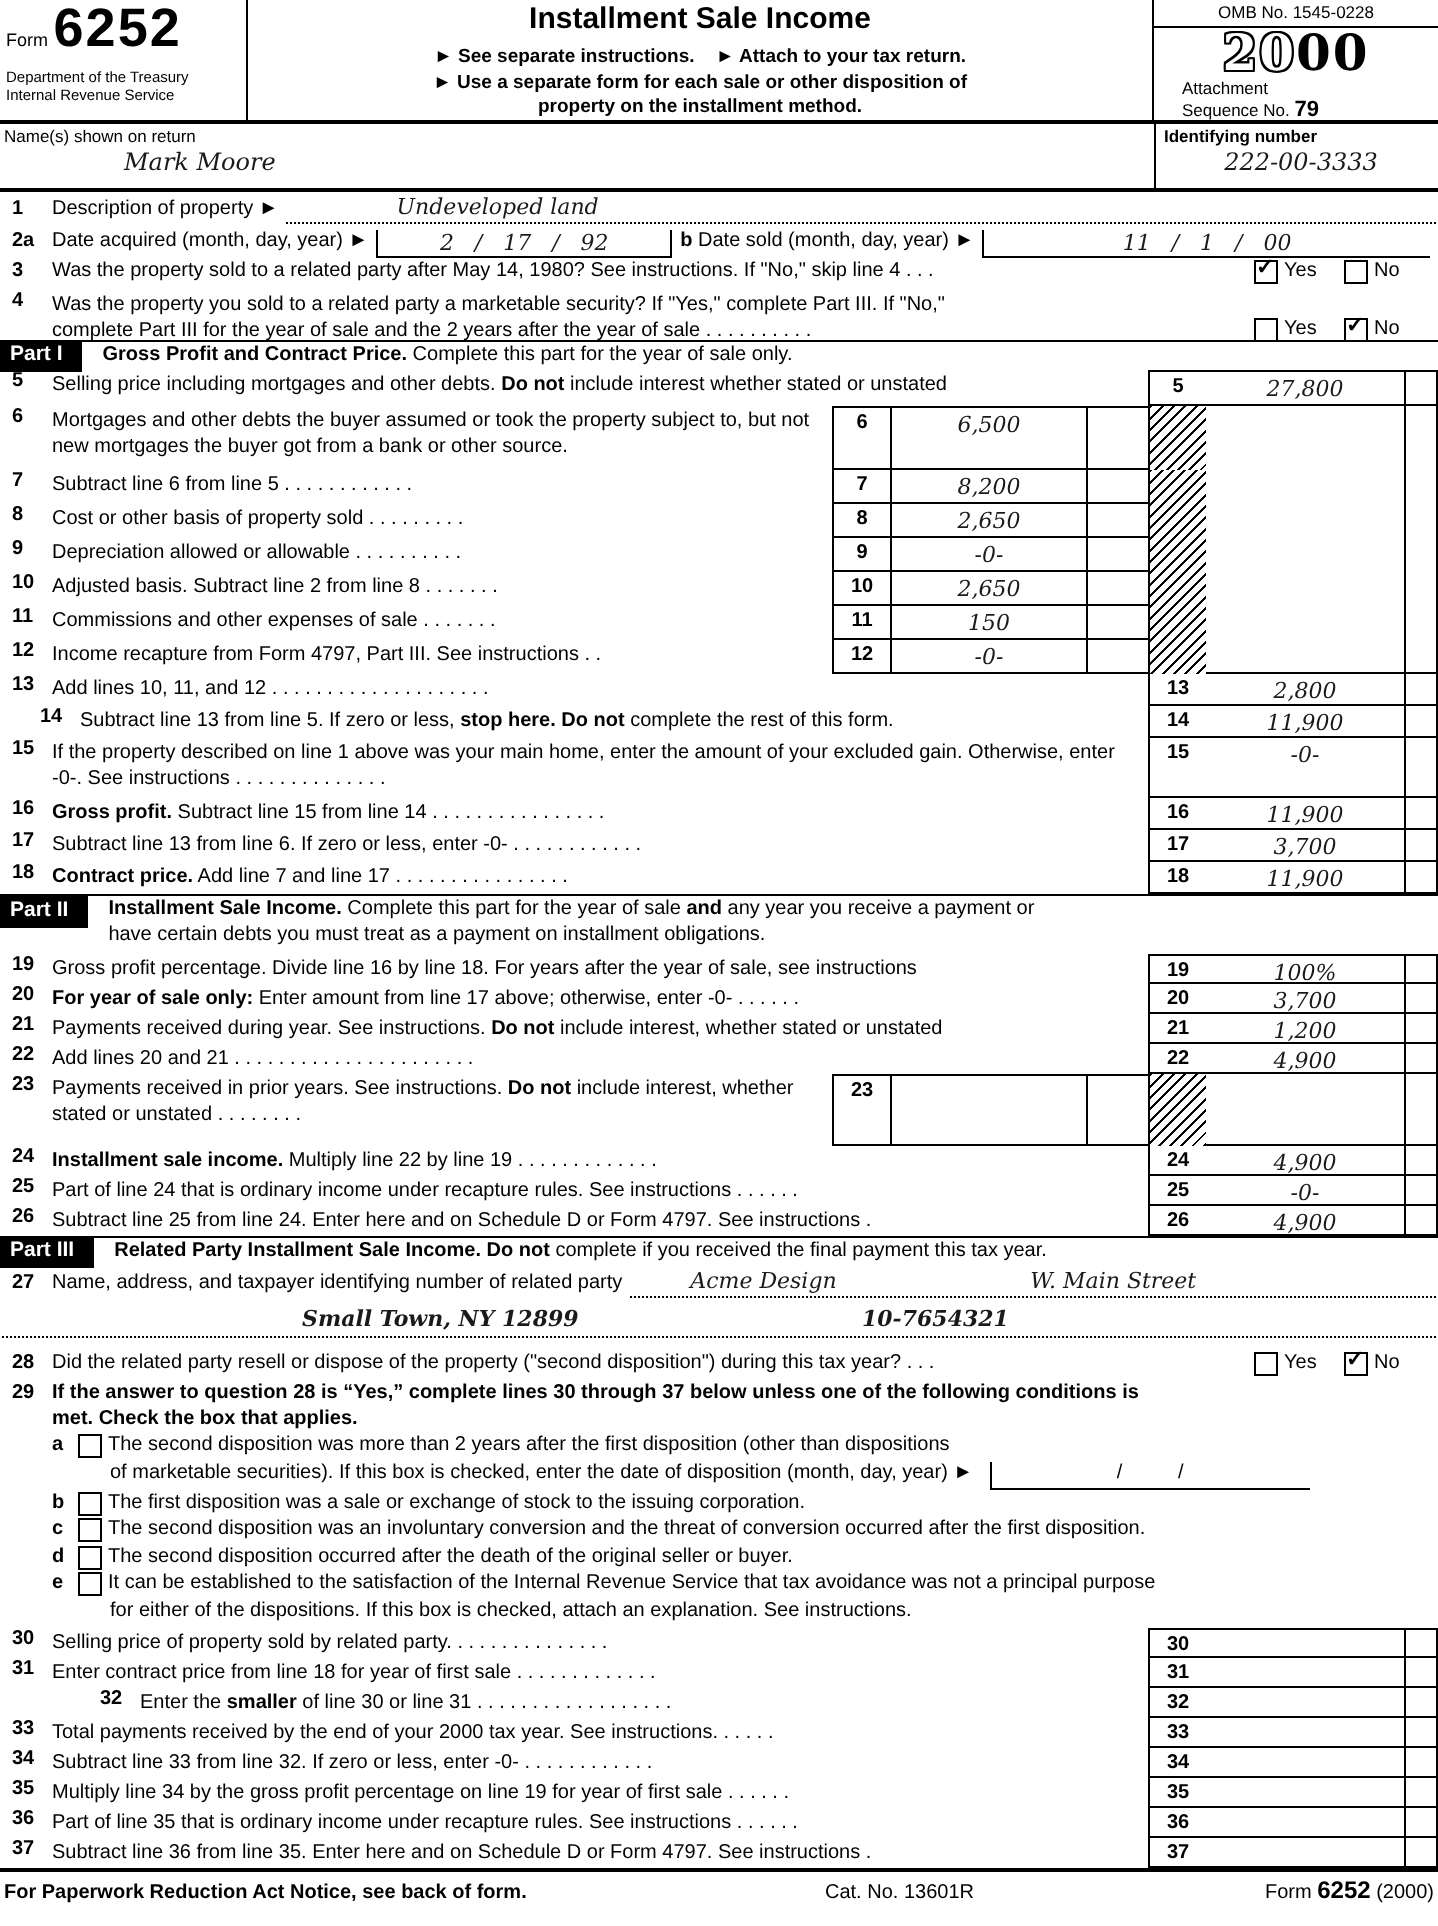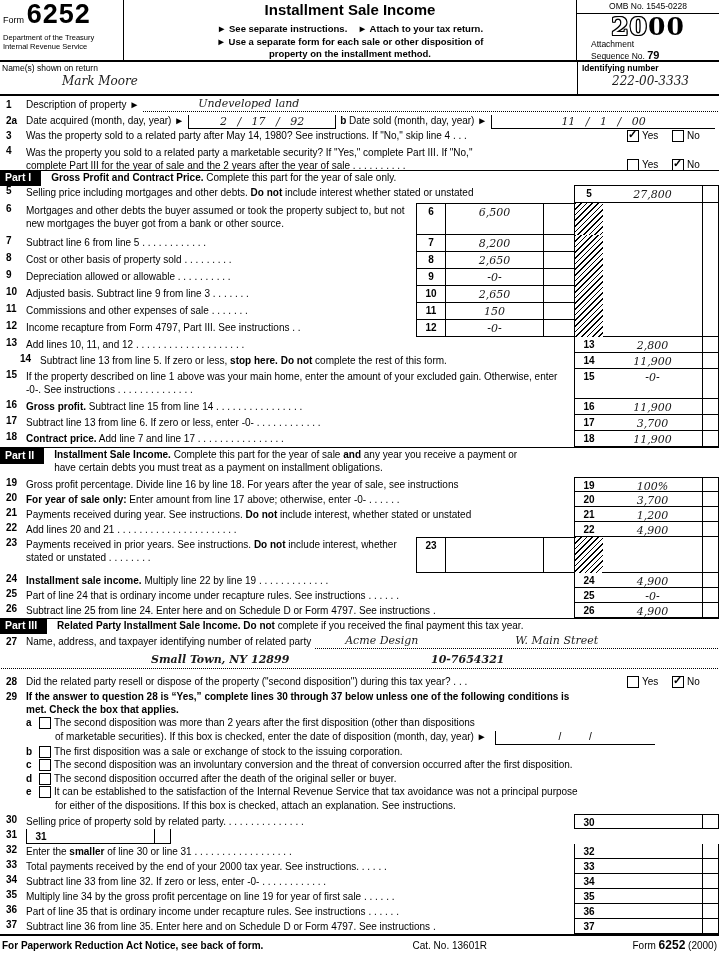--- a/index.html
+++ b/index.html
@@ -213,21 +213,21 @@
         <div class="lbl"><span>Depreciation allowed or allowable    .    .    .    .    .    .    .    .    .    .</span></div>
         <div class="cell inum">9</div>
         <div class="cell iamt hand">-0-</div>
         <div class="cell icents"></div>
         <div class="cell onum hatch nb"></div>
         <div class="cell oamt hand nb"></div>
         <div class="cell ocents nb"></div>
       </div>
       <div class="frow" style="height: 17px;">
         <div class="lnum">10</div>
-        <div class="lbl"><span>Adjusted basis. Subtract line 9 from line 3 .    .    .    .    .    .    .</span></div>
+        <div class="lbl"><span>Adjusted basis. Subtract line 2 from line 8 .    .    .    .    .    .    .</span></div>
         <div class="cell inum">10</div>
         <div class="cell iamt hand">2,650</div>
         <div class="cell icents"></div>
         <div class="cell onum hatch nb"></div>
         <div class="cell oamt hand nb"></div>
         <div class="cell ocents nb"></div>
       </div>
       <div class="frow" style="height: 17px;">
         <div class="lnum">11</div>
         <div class="lbl"><span>Commissions and other expenses of sale .    .    .    .    .    .    .</span></div>
@@ -437,25 +437,26 @@
   <div id="part3-rows" style="margin-top:2px;">
       <div class="frow" style="height: 15px;">
         <div class="lnum">30</div>
         <div class="lbl"><span>Selling price of property sold by related party.    .    .    .    .    .    .    .    .    .    .    .    .    .    .</span></div>
         <div class="cell onum otop">30</div>
         <div class="cell oamt hand otop"></div>
         <div class="cell ocents otop"></div>
       </div>
       <div class="frow" style="height: 15px;">
         <div class="lnum">31</div>
+        <div class="lbl"><span>Enter contract price from line 18 for year of first sale .    .    .    .    .    .    .    .    .    .    .    .    .</span></div>
         <div class="cell onum">31</div>
         <div class="cell oamt hand"></div>
         <div class="cell ocents"></div>
       </div>
-      <div class="frow" style="height: 15px;">
+      <div class="frow" style="height: 15px; margin-left: 44px;">
         <div class="lnum">32</div>
         <div class="lbl"><span>Enter the </span><span class="b">smaller</span><span> of line 30 or line 31 .    .    .    .    .    .    .    .    .    .    .    .    .    .    .    .    .    .</span></div>
         <div class="cell onum">32</div>
         <div class="cell oamt hand"></div>
         <div class="cell ocents"></div>
       </div>
       <div class="frow" style="height: 15px;">
         <div class="lnum">33</div>
         <div class="lbl"><span>Total payments received by the end of your 2000 tax year. See instructions.    .    .    .    .    .</span></div>
         <div class="cell onum">33</div>

